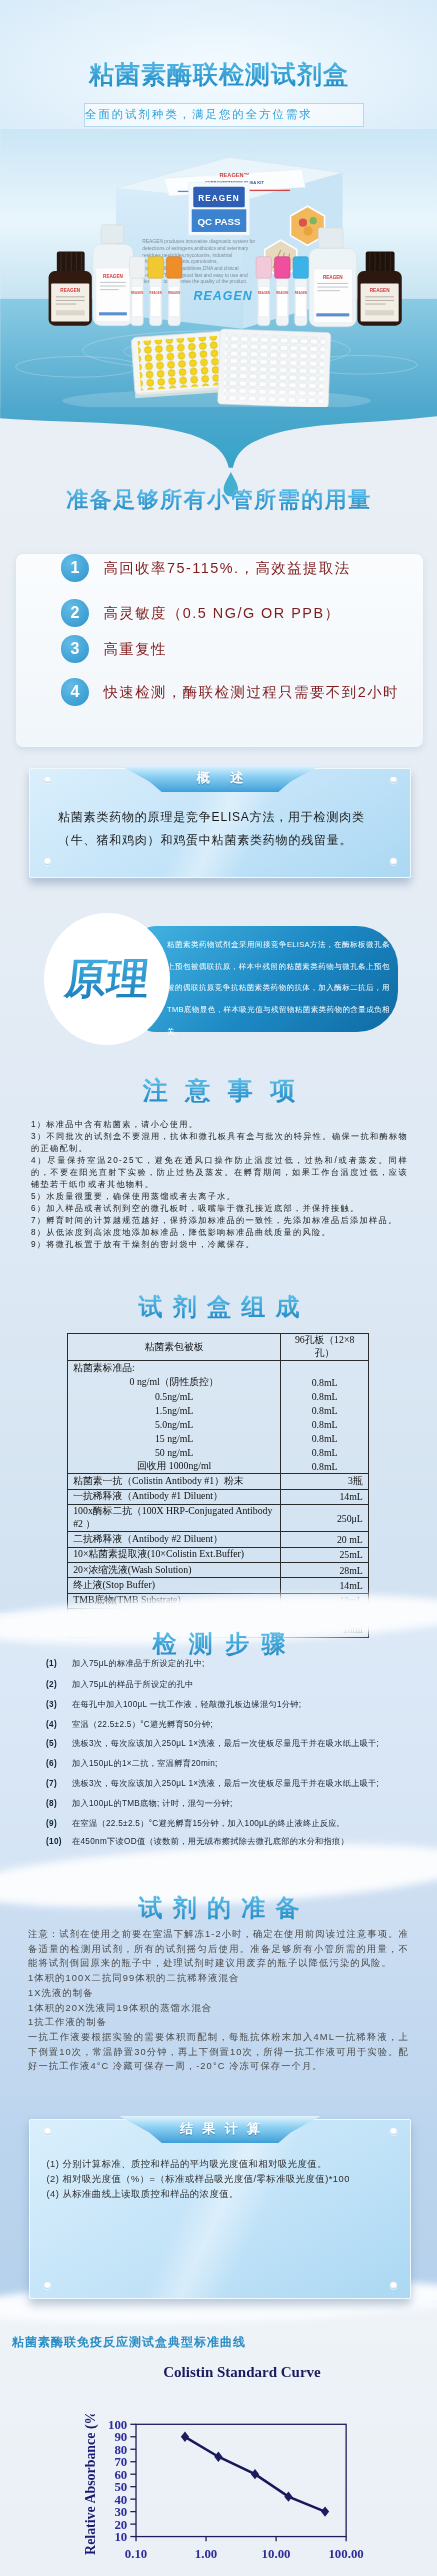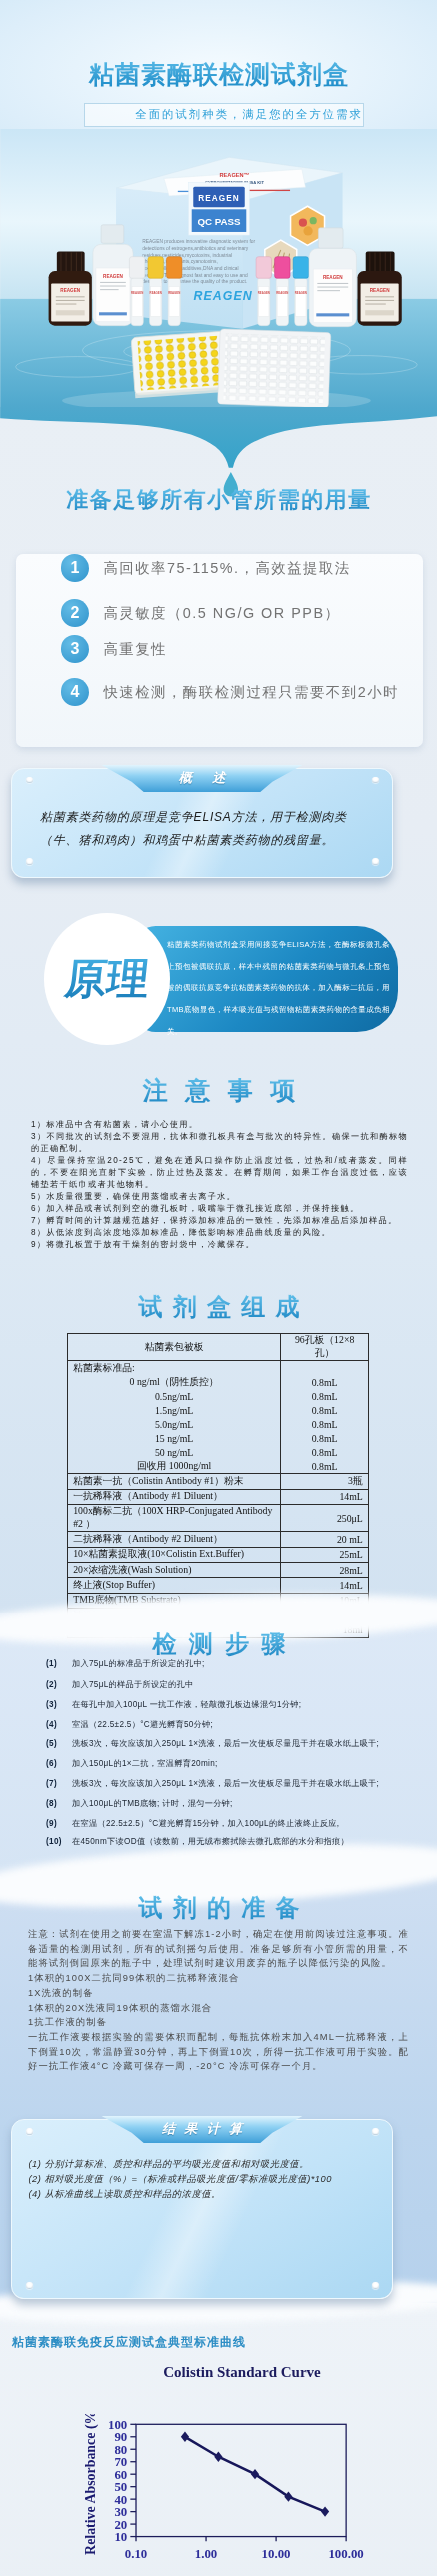--- a/index.html
+++ b/index.html
@@ -17,38 +17,38 @@
     background:linear-gradient(180deg,#cfdff2 0%,#bcd5ee 60%,#b6d1ec 100%);}
   .bg-bottom{left:0;top:2303px;width:438px;height:325px;
     background:linear-gradient(180deg,#eef3f8 0%,#e9eff5 100%);}
   .wave{position:absolute;width:520px;height:47px;background:#fafcfe;border-radius:50%;
         filter:blur(3.6px);left:-41px;}
   
   .hero-title{left:0;top:58px;width:438px;text-align:center;font-size:25px;font-weight:bold;
     letter-spacing:1px;background:linear-gradient(180deg,#5bbce8,#1787c5);
     -webkit-background-clip:text;background-clip:text;color:transparent;}
   .subtitle-box{left:84px;top:103px;width:278px;height:21.6px;border:0.5px solid #b7d7ea;
-    background:rgba(255,255,255,.55);text-align:right;line-height:21.6px;font-size:11.3px;
+    background:rgba(255,255,255,.55);text-align:left;line-height:21.6px;font-size:11.3px;
     color:#2fa0d8;letter-spacing:2.1px;}
   
   .sec-title{position:absolute;left:0;width:438px;text-align:center;font-weight:bold;
     background:linear-gradient(180deg,#66c5ee,#1a83c1);-webkit-background-clip:text;
     background-clip:text;color:transparent;}
   
   .feature-card{left:15.5px;top:554px;width:407px;height:193px;border-radius:7.2px;
     background:linear-gradient(180deg,#fafcfe,#f1f6fa);box-shadow:0 2.1px 6.2px rgba(140,165,190,.25);}
   .feature-row{position:absolute;left:61px;height:28px;display:flex;align-items:center;}
   .fnum{width:28px;height:28px;border-radius:48% 52% 50% 50%;flex:0 0 28px;
     background:radial-gradient(circle at 35% 30%,#63bce6,#2f93cc);color:#fff;font-size:16px;
     font-weight:bold;display:flex;align-items:center;justify-content:center;}
-  .ftext{margin-left:14.4px;font-size:14.4px;color:#737373;letter-spacing:1.5px;white-space:nowrap;}
-  
-  .panel{position:absolute;left:11px;width:380px;border:1.5px solid #eef8fd;border-radius:13px;
+  .ftext{margin-left:14.4px;font-size:14.4px;color:#7f1d1d;letter-spacing:1.5px;white-space:nowrap;}
+  
+  .panel{position:absolute;left:29px;width:380px;border:1.5px solid #eef8fd;border-radius:2px;
     background:linear-gradient(150deg,#daeffc 0%,#c2e3f8 55%,#abd8f3 100%);
-    box-shadow:0 5.2px 8.2px rgba(110,140,170,.45);font-style:italic;}
+    box-shadow:0 5.2px 8.2px rgba(110,140,170,.45);}
   .panel:after{content:"";position:absolute;inset:0;border-radius:1.5px;
     background:linear-gradient(115deg,transparent 42%,rgba(255,255,255,.4) 50%,transparent 60%);}
   .ribbon{position:absolute;top:-4.1px;left:50%;transform:translateX(-50%);width:201px;height:27px;
     background:linear-gradient(180deg,#e2f4fd 0%,#8fd1f3 40%,#3f9fd8 100%);
     clip-path:polygon(0 0,100% 0,85% 62%,79% 100%,21% 100%,15% 62%);
     display:flex;align-items:center;justify-content:center;z-index:3;}
   .ribbon span{color:#fff;font-size:13px;font-weight:bold;text-shadow:0 0.5px 1px rgba(30,90,130,.5);}
   .dot{position:absolute;width:6.7px;height:6.7px;border-radius:50%;background:#fff;z-index:3;
     box-shadow:inset 0 -1px 1.5px rgba(90,140,175,.45),0 0.5px 1px rgba(255,255,255,.9);}
   .overview-text{position:absolute;left:28px;top:25px;width:334px;font-size:12px;line-height:23px;

